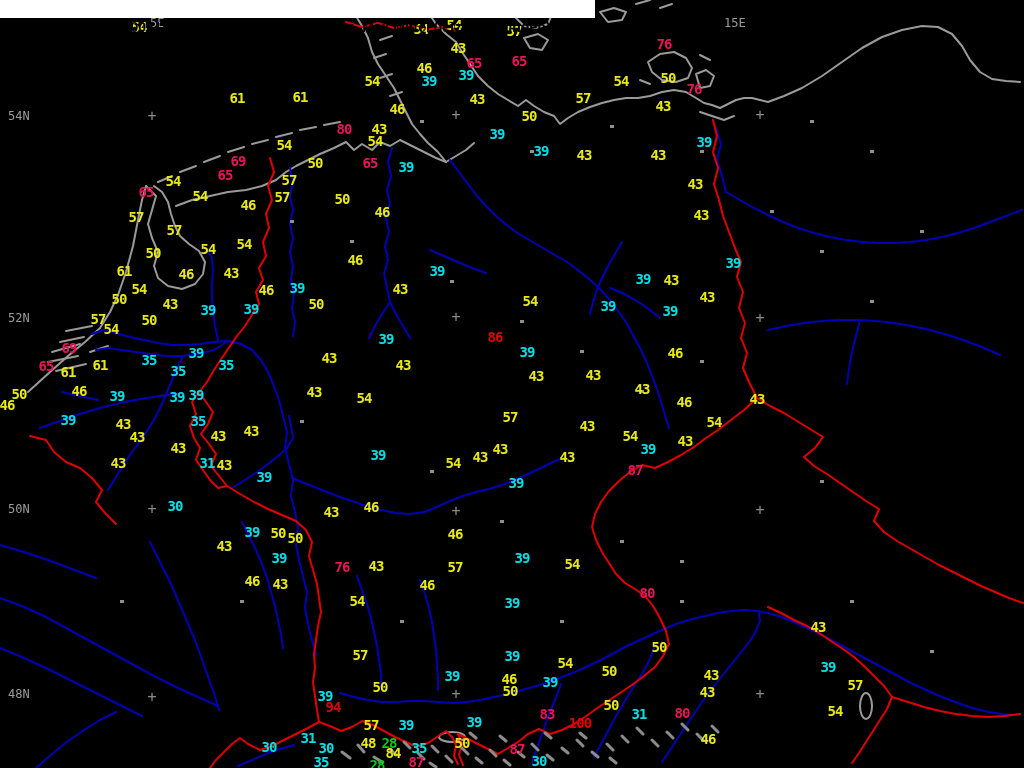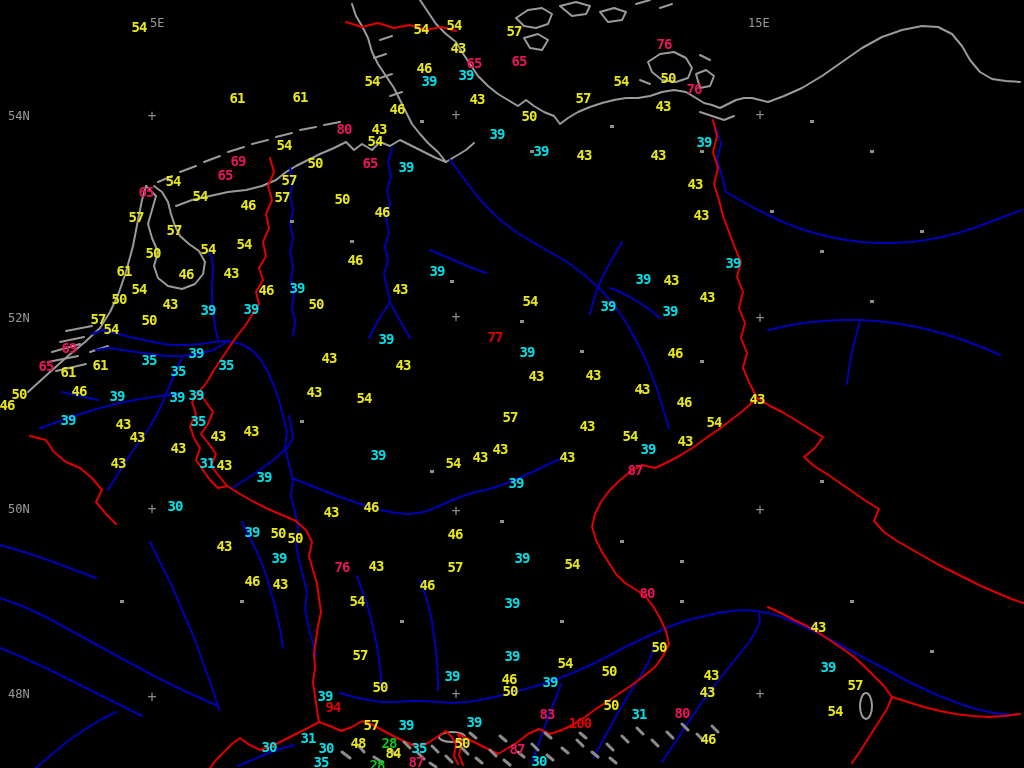--- a/index.html
+++ b/index.html
@@ -195,21 +195,21 @@
       <div class="station" style="left: 282px; top: 197px; color: rgb(232, 232, 24);">57</div>
       <div class="station" style="left: 342px; top: 199px; color: rgb(232, 232, 24);">50</div>
       <div class="station" style="left: 382px; top: 212px; color: rgb(232, 232, 24);">46</div>
       <div class="station" style="left: 355px; top: 260px; color: rgb(232, 232, 24);">46</div>
       <div class="station" style="left: 437px; top: 271px; color: rgb(0, 224, 232);">39</div>
       <div class="station" style="left: 400px; top: 289px; color: rgb(232, 232, 24);">43</div>
       <div class="station" style="left: 297px; top: 288px; color: rgb(0, 224, 232);">39</div>
       <div class="station" style="left: 266px; top: 290px; color: rgb(232, 232, 24);">46</div>
       <div class="station" style="left: 316px; top: 304px; color: rgb(232, 232, 24);">50</div>
       <div class="station" style="left: 386px; top: 339px; color: rgb(0, 224, 232);">39</div>
-      <div class="station" style="left: 495px; top: 337px; color: rgb(224, 0, 0);">77</div>
+      <div class="station" style="left: 495px; top: 337px; color: rgb(224, 0, 0);">86</div>
       <div class="station" style="left: 329px; top: 358px; color: rgb(232, 232, 24);">43</div>
       <div class="station" style="left: 403px; top: 365px; color: rgb(232, 232, 24);">43</div>
       <div class="station" style="left: 701px; top: 215px; color: rgb(232, 232, 24);">43</div>
       <div class="station" style="left: 733px; top: 263px; color: rgb(0, 224, 232);">39</div>
       <div class="station" style="left: 643px; top: 279px; color: rgb(0, 224, 232);">39</div>
       <div class="station" style="left: 671px; top: 280px; color: rgb(232, 232, 24);">43</div>
       <div class="station" style="left: 707px; top: 297px; color: rgb(232, 232, 24);">43</div>
       <div class="station" style="left: 530px; top: 301px; color: rgb(232, 232, 24);">54</div>
       <div class="station" style="left: 608px; top: 306px; color: rgb(0, 224, 232);">39</div>
       <div class="station" style="left: 670px; top: 311px; color: rgb(0, 224, 232);">39</div>
@@ -273,21 +273,21 @@
       <div class="station" style="left: 360px; top: 655px; color: rgb(232, 232, 24);">57</div>
       <div class="station" style="left: 452px; top: 676px; color: rgb(0, 224, 232);">39</div>
       <div class="station" style="left: 380px; top: 687px; color: rgb(232, 232, 24);">50</div>
       <div class="station" style="left: 325px; top: 696px; color: rgb(0, 224, 232);">39</div>
       <div class="station" style="left: 333px; top: 707px; color: rgb(224, 0, 0);">94</div>
       <div class="station" style="left: 371px; top: 725px; color: rgb(232, 232, 24);">57</div>
       <div class="station" style="left: 406px; top: 725px; color: rgb(0, 224, 232);">39</div>
       <div class="station" style="left: 308px; top: 738px; color: rgb(0, 224, 232);">31</div>
       <div class="station" style="left: 269px; top: 747px; color: rgb(0, 224, 232);">30</div>
       <div class="station" style="left: 326px; top: 748px; color: rgb(0, 224, 232);">30</div>
-      <div class="station" style="left: 358px; top: 743px; color: rgb(232, 232, 24);">48</div>
+      <div class="station" style="left: 368px; top: 743px; color: rgb(232, 232, 24);">48</div>
       <div class="station" style="left: 389px; top: 743px; color: rgb(16, 200, 30);">28</div>
       <div class="station" style="left: 393px; top: 753px; color: rgb(232, 232, 24);">84</div>
       <div class="station" style="left: 419px; top: 748px; color: rgb(0, 224, 232);">35</div>
       <div class="station" style="left: 321px; top: 762px; color: rgb(0, 224, 232);">35</div>
       <div class="station" style="left: 377px; top: 765px; color: rgb(16, 200, 30);">28</div>
       <div class="station" style="left: 416px; top: 762px; color: rgb(232, 20, 92);">87</div>
       <div class="station" style="left: 474px; top: 722px; color: rgb(0, 224, 232);">39</div>
       <div class="station" style="left: 462px; top: 743px; color: rgb(232, 232, 24);">50</div>
       <div class="station" style="left: 512px; top: 603px; color: rgb(0, 224, 232);">39</div>
       <div class="station" style="left: 647px; top: 593px; color: rgb(232, 20, 92);">80</div>
@@ -317,20 +317,23 @@
       <div class="gratcross" style="left: 760px; top: 115px;">+</div>
       <div class="gratcross" style="left: 456px; top: 317px;">+</div>
       <div class="gratcross" style="left: 760px; top: 318px;">+</div>
       <div class="gratcross" style="left: 152px; top: 509px;">+</div>
       <div class="gratcross" style="left: 456px; top: 511px;">+</div>
       <div class="gratcross" style="left: 760px; top: 510px;">+</div>
       <div class="gratcross" style="left: 152px; top: 697px;">+</div>
       <div class="gratcross" style="left: 456px; top: 694px;">+</div>
       <div class="gratcross" style="left: 760px; top: 694px;">+</div>
       <div class="gratlabel" style="left: 150px; top: 23px;">5E</div>
-      <div class="gratlabel" style="left: 748px; top: 23px;">15E</div>
+      <div class="gratlabel" style="left: 724px; top: 23px;">15E</div>
       <div class="gratlabel" style="left: 8px; top: 116px;">54N</div>
       <div class="gratlabel" style="left: 8px; top: 318px;">52N</div>
       <div class="gratlabel" style="left: 8px; top: 509px;">50N</div>
       <div class="gratlabel" style="left: 8px; top: 694px;">48N</div>
     </div>
 
+  <div id="titlebar">
+    <span>SON 02.03.08 06:00 UTC  Bodenwettermeldungen :  Max.Mittel (letzte 6 Stunden) / kmh</span>
+  </div>
 </div>
 
 </body></html>

